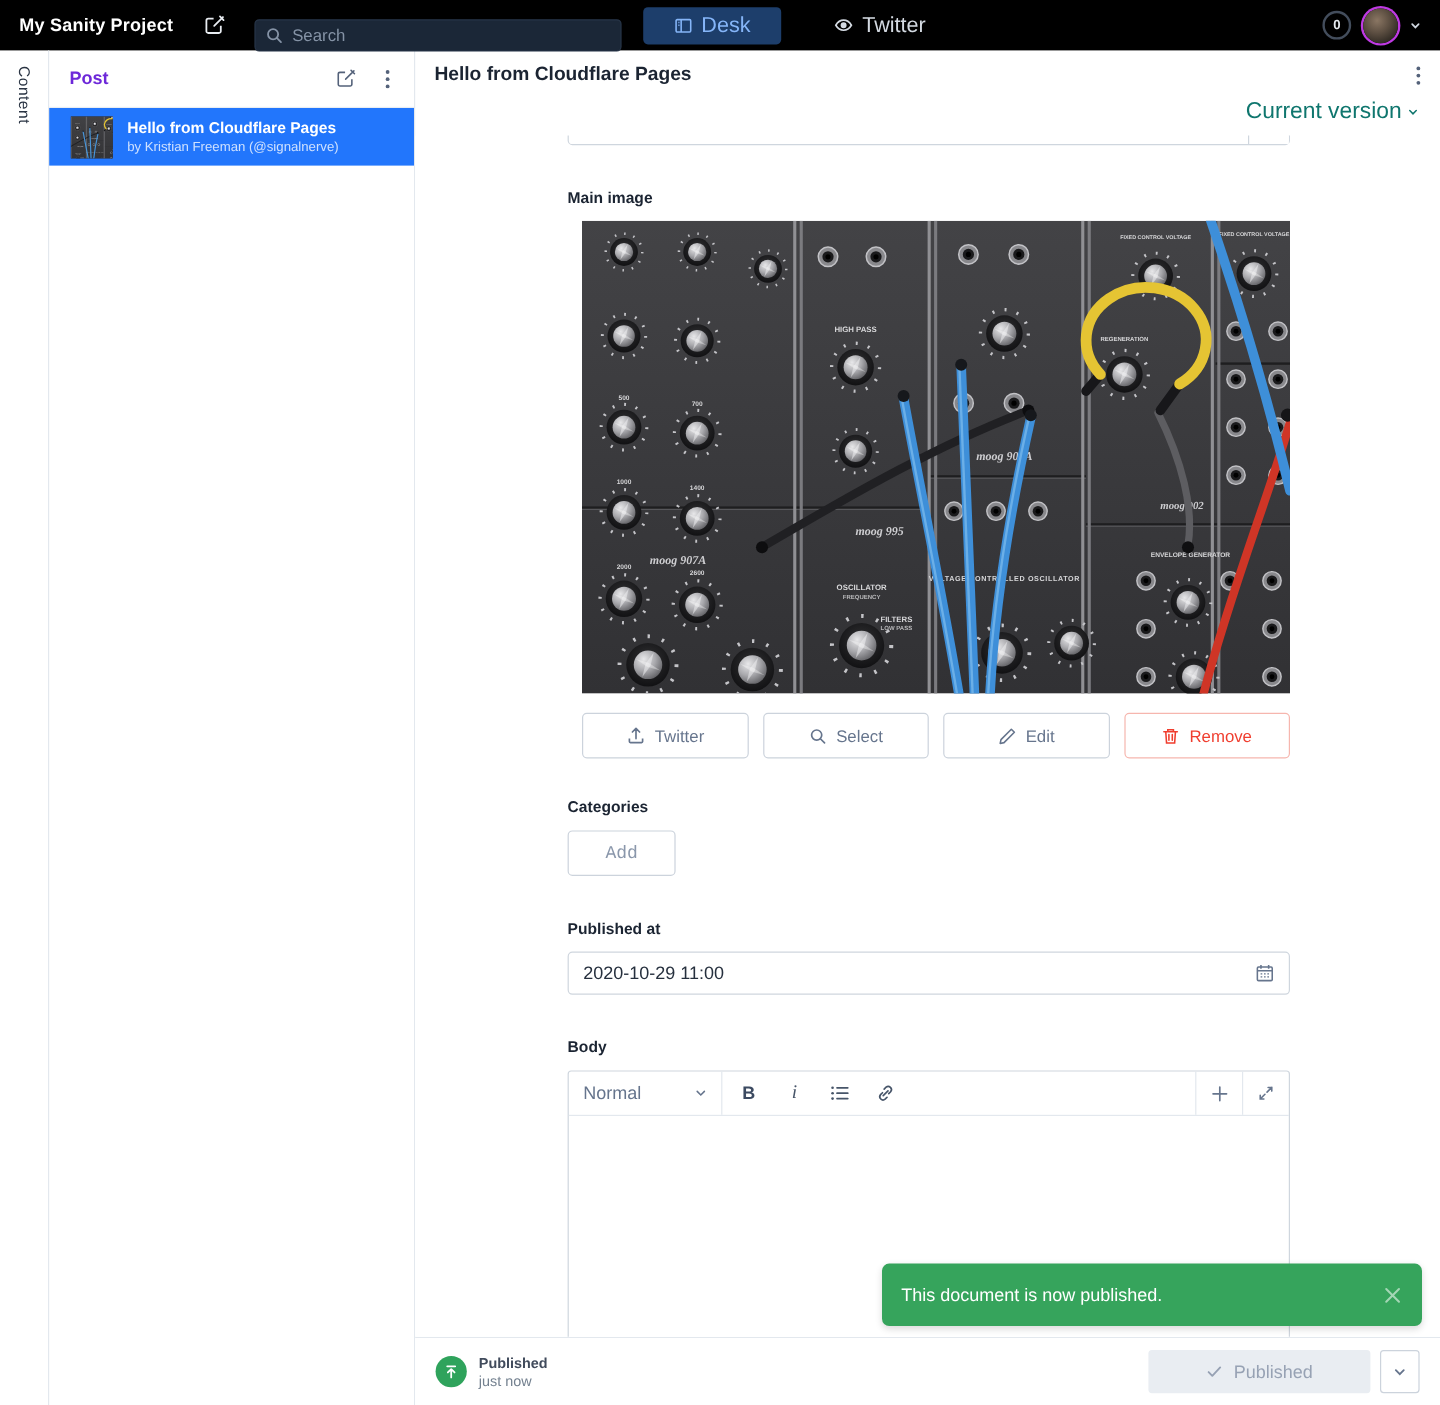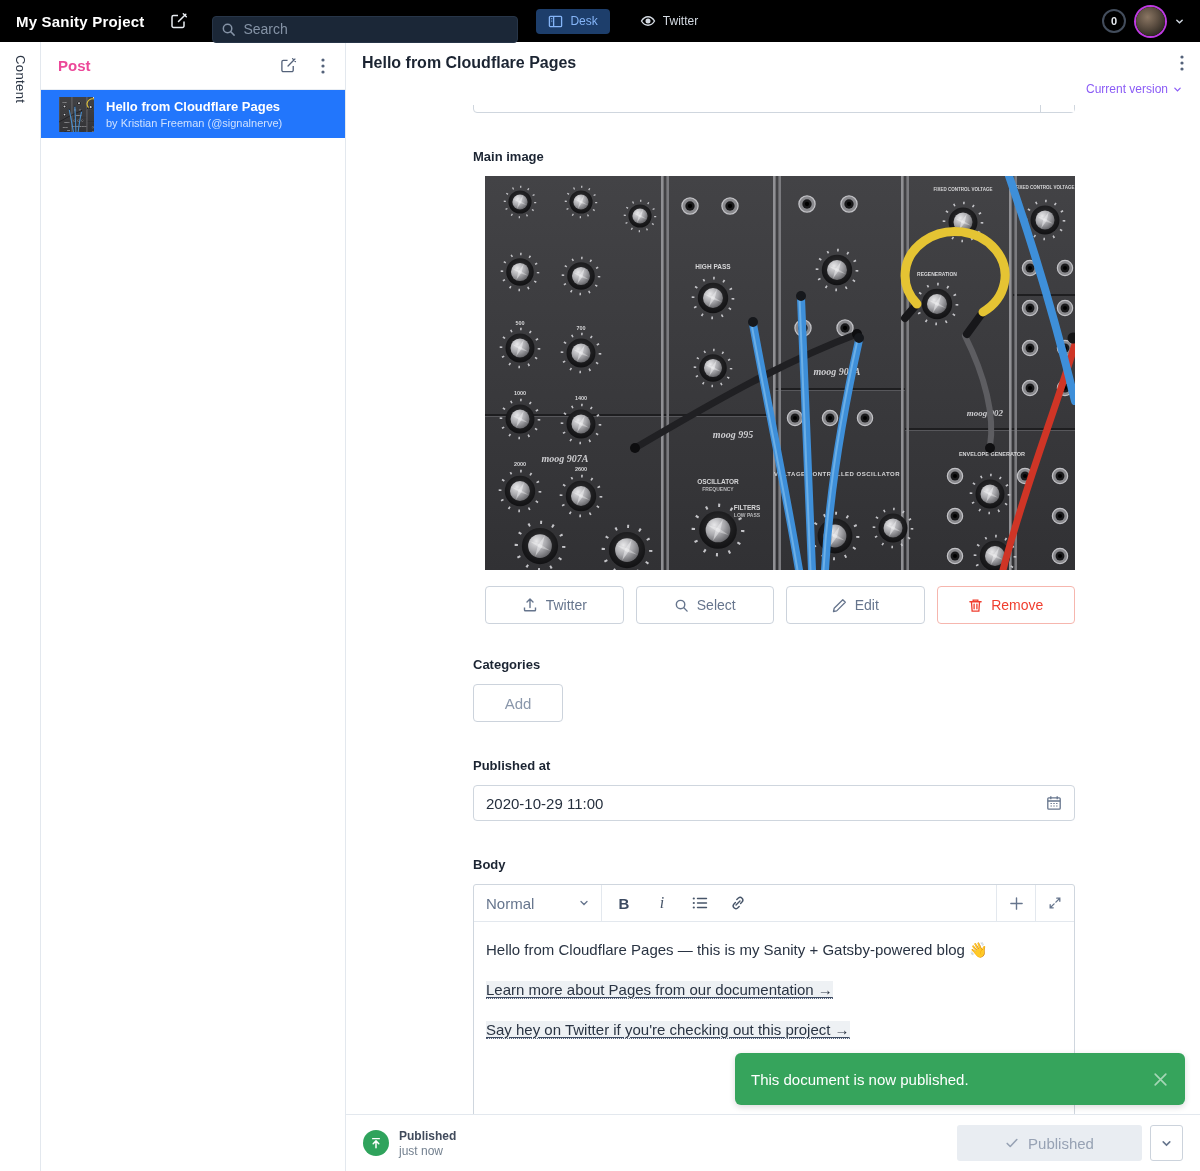--- a/index.html
+++ b/index.html
@@ -9,70 +9,70 @@
 
   
   .navbar{height:42px;background:#000000;display:flex;align-items:center;padding:0 16px;color:#fff;}
   .nav-title{font-size:15px;font-weight:700;letter-spacing:.2px;white-space:nowrap;}
   .nav-compose{margin-left:26px;color:#e8ecf1;display:flex;cursor:pointer;}
   .nav-search{position:relative;margin-left:24px;width:306px;margin-top:16px;}
   .nav-search input{width:100%;height:27px;background:#1b2737;border:1px solid #273548;border-radius:4px;
      color:#c5cdd9;font-size:14px;padding:0 8px 0 30px;font-family:inherit;outline:none;}
   .nav-search input::placeholder{color:#8593a6;}
   .search-icon{position:absolute;left:9px;top:6px;color:#8593a6;display:flex;}
-  .nav-tab{display:flex;align-items:center;gap:7px;margin-left:18px;padding:5px 12px;border-radius:4px;
-     font-size:12px;color:#d4dae2;cursor:pointer;}
+  .nav-tab{display:flex;align-items:center;gap:7px;margin-left:18px;padding:5px 26px;border-radius:4px;
+     font-size:18px;color:#d4dae2;cursor:pointer;}
   .nav-tab.active{background:#1d3e6b;color:#85b5f8;}
   .nav-right{margin-left:auto;display:flex;align-items:center;gap:10px;}
   .badge{width:24px;height:24px;border:2px solid #434d5c;border-radius:50%;display:flex;align-items:center;
      justify-content:center;font-size:11px;font-weight:700;color:#e6eaef;}
   .avatar{width:29px;height:29px;border-radius:50%;
      background:radial-gradient(circle at 40% 35%,#8a7663 0%,#5d4f42 40%,#2b2620 80%);
      box-shadow:0 0 0 2px #bf3ae3;}
   .avatar-chevron{color:#cfd6df;display:flex;}
 
   
   .app-row{display:flex;height:1129px;}
   .content-rail{width:41px;border-right:1px solid #e3e8ee;display:flex;justify-content:center;padding-top:13px;}
   .rail-label{writing-mode:vertical-rl;font-size:13px;font-weight:500;color:#2a3443;letter-spacing:.4px;cursor:pointer;}
 
   
   .post-pane{width:305px;border-right:1px solid #e3e8ee;display:flex;flex-direction:column;}
   .post-header{height:48px;flex:none;display:flex;align-items:center;padding:0 20px 0 17px;border-bottom:1px solid #e9edf2;}
-  .post-title{font-size:15px;font-weight:600;color:#ec4899;}
+  .post-title{font-size:15px;font-weight:600;color:#6d28d9;}
   .post-header-icons{margin-left:auto;display:flex;align-items:center;gap:24px;color:#54627a;}
   .post-item{height:48px;background:#2276fc;display:flex;align-items:center;padding:0 12px 0 18px;cursor:pointer;}
   .thumb{width:35px;height:35px;flex:none;background:#2b2b2e;overflow:hidden;}
   .thumb svg{display:block;}
   .post-item-text{margin-left:12px;color:#fff;min-width:0;}
   .post-item-title{font-size:13px;font-weight:600;white-space:nowrap;}
   .post-item-sub{font-size:11px;color:rgba(255,255,255,.78);margin-top:3px;white-space:nowrap;}
 
   
   .main-pane{flex:1;display:flex;flex-direction:column;min-width:0;}
   .doc-header{padding:12px 16px 0;flex:none;}
   .doc-header-row1{display:flex;align-items:center;justify-content:space-between;}
   .doc-title{font-size:16px;font-weight:600;color:#1b2432;}
   .doc-menu{color:#54627a;display:flex;cursor:pointer;}
   .doc-header-row2{display:flex;justify-content:flex-end;align-items:center;gap:5px;padding:10px 2px 9px 0;
-     color:#8b5cf6;font-size:12px;cursor:pointer;}
+     color:#0f766e;font-size:19px;cursor:pointer;}
   .doc-content{flex:1;position:relative;overflow:hidden;background:#fff;}
   .fields{margin-left:127px;width:602px;}
   .slug-field{display:flex;margin-top:-26px;height:34px;border:1px solid #cfd6de;border-radius:4px;background:#fff;}
   .slug-main{flex:1;border:none;outline:none;font:inherit;background:transparent;}
   .slug-btn{width:34px;border:none;border-left:1px solid #cfd6de;background:#fff;}
   .field-label{margin-top:36px;font-size:13px;font-weight:600;color:#1b2432;}
   .image-wrap{margin:12px 0 0 12px;width:590px;height:394px;}
   .image-wrap svg{display:block;width:100%;height:100%;}
   .img-btn-row{display:flex;gap:12px;margin:16px 0 0 12px;}
   .btn{display:flex;align-items:center;justify-content:center;gap:8px;border:1px solid #ccd3dc;border-radius:4px;
      background:#fff;color:#66758d;font-size:14px;font-family:inherit;cursor:pointer;}
   .img-btn{flex:1;height:38px;}
   .img-btn.danger{color:#f03e2f;border-color:#f6b6ae;}
-  .add-btn{margin-top:12px;width:90px;height:38px;color:#8a97ab;font-size:15px;}
+  .add-btn{margin-top:12px;width:90px;height:38px;color:#8a97ab;font-size:15px;font-family:Liberation Mono, monospace;}
   .date-input{margin-top:12px;height:36px;border:1px solid #cfd6de;border-radius:4px;display:flex;align-items:center;padding:0 12px;}
   .date-input input{flex:1;border:none;outline:none;font-size:15px;color:#26303e;font-family:Liberation Sans, sans-serif;}
   .date-cal{color:#66758d;display:flex;cursor:pointer;}
 
   .editor{margin-top:12px;border:1px solid #cfd6de;border-radius:3px;height:310px;background:#fff;}
   .editor-toolbar{height:37px;display:flex;align-items:stretch;border-bottom:1px solid #e3e8ee;}
   .style-select{width:128px;display:flex;align-items:center;justify-content:space-between;padding:0 12px;
      color:#66758d;font-size:15px;border-right:1px solid #e3e8ee;cursor:pointer;}
   .tb-group{display:flex;align-items:center;gap:6px;padding:0 6px;flex:1;}
   .tb-btn{width:32px;height:29px;display:flex;align-items:center;justify-content:center;color:#475569;
@@ -461,25 +461,20 @@
                 <svg width="15" height="15" viewBox="0 0 16 16" fill="none" stroke="currentColor" stroke-width="1.5">
                     <path d="M8 2v12M2 8h12" stroke-linecap="round"></path>
                   </svg>
               </button>
               <button class="tb-expand">
                 <svg width="14" height="14" viewBox="0 0 16 16" fill="none" stroke="currentColor" stroke-width="1.5">
                     <path d="M10 2.5h3.5V6M13.5 2.5L9 7M6 13.5H2.5V10M2.5 13.5L7 9" stroke-linecap="round"></path>
                   </svg>
               </button>
             </div>
-            <div class="editor-body">
-              <p>Hello from Cloudflare Pages — this is my Sanity + Gatsby-powered blog 👋</p>
-              <p><span class="pt-link">Learn more about Pages from our documentation →</span></p>
-              <p><span class="pt-link">Say hey on Twitter if you're checking out this project →</span></p>
-            </div>
           </div>
 
         </div>
       </div>
 
       <div class="doc-footer">
         <div class="pub-circle">
           <svg width="14" height="14" viewBox="0 0 16 16" fill="none" stroke="currentColor" stroke-width="1.7">
               <path d="M8 13.5V6M4.8 8.8L8 5.6l3.2 3.2M4.2 3h7.6" stroke-linecap="round" stroke-linejoin="round"></path>
             </svg>

